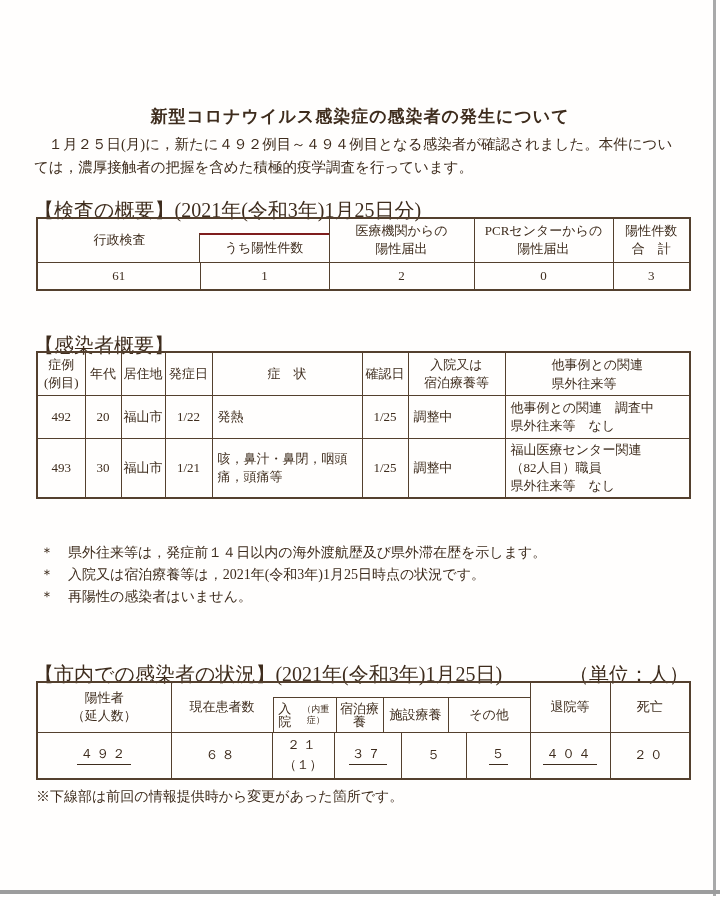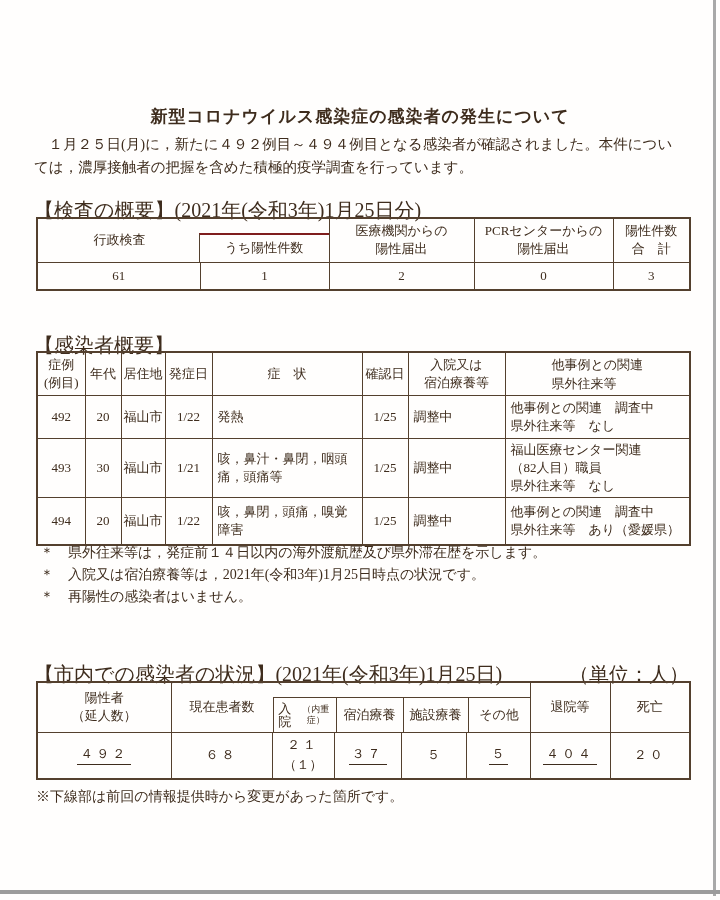--- a/index.html
+++ b/index.html
@@ -65,21 +65,21 @@
   .t3 .vrow{height:47px;}
   .t3 th{vertical-align:middle;text-align:center;line-height:18px;}
   .genzai-cell{position:relative;}
   .genzai-label{position:absolute;left:0;top:0;width:101px;height:100%;
                 display:flex;align-items:center;justify-content:center;}
   .sub-row{position:absolute;left:101px;right:0;bottom:0;height:35px;
            display:flex;border-top:1px solid #54402e;box-sizing:border-box;}
   .sub{border-left:1px solid #54402e;box-sizing:border-box;
        display:flex;flex-direction:row;align-items:center;justify-content:center;line-height:13px;}
   .sub small{font-size:9px;line-height:11px;}
-  .s1{width:63px;}.s2{width:67px;}.s3{width:65px;}.s4{flex:1;text-align:center;}
+  .s1{width:63px;}.s2{width:47px;}.s3{width:65px;}.s4{flex:1;text-align:center;}
   .num-sp{letter-spacing:3px;}
   .u{display:inline-block;border-bottom:1px solid #3e2c1d;padding:0 3px 1px;}
   .stack{line-height:20px;}
 
   .footnotes{position:absolute;left:40px;top:542px;font-size:14px;line-height:22px;white-space:nowrap;}
   .notes{position:absolute;left:36px;top:785px;font-size:14px;line-height:23px;white-space:nowrap;}
 </style>
 </head>
 <body>
 
@@ -201,35 +201,20 @@
       <td class="left">調整中</td>
       <td class="left">
         <div class="rel-lines">
           <div>福山医療センター関連</div>
           <div>（82人目）職員</div>
           <div>県外往来等　なし</div>
         </div>
       </td>
     </tr>
 
-    <tr class="r2">
-      <td>494</td>
-      <td>20</td>
-      <td>福山市</td>
-      <td>1/22</td>
-      <td class="left">咳，鼻閉，頭痛，嗅覚障害</td>
-      <td>1/25</td>
-      <td class="left">調整中</td>
-      <td class="left">
-        <div class="rel-lines">
-          <div>他事例との関連　調査中</div>
-          <div>県外往来等　あり（愛媛県）</div>
-        </div>
-      </td>
-    </tr>
   </tbody>
     </table>
 
   <div class="footnotes">
     <div>＊　県外往来等は，発症前１４日以内の海外渡航歴及び県外滞在歴を示します。</div>
     <div>＊　入院又は宿泊療養等は，2021年(令和3年)1月25日時点の状況です。</div>
     <div>＊　再陽性の感染者はいません。</div>
   </div>
 
   <div class="sec-heading sec3">

